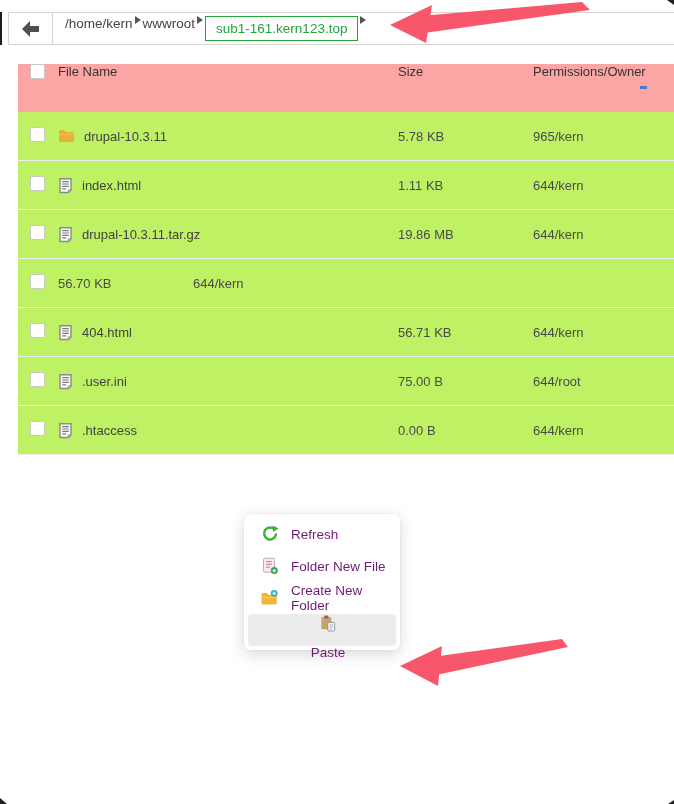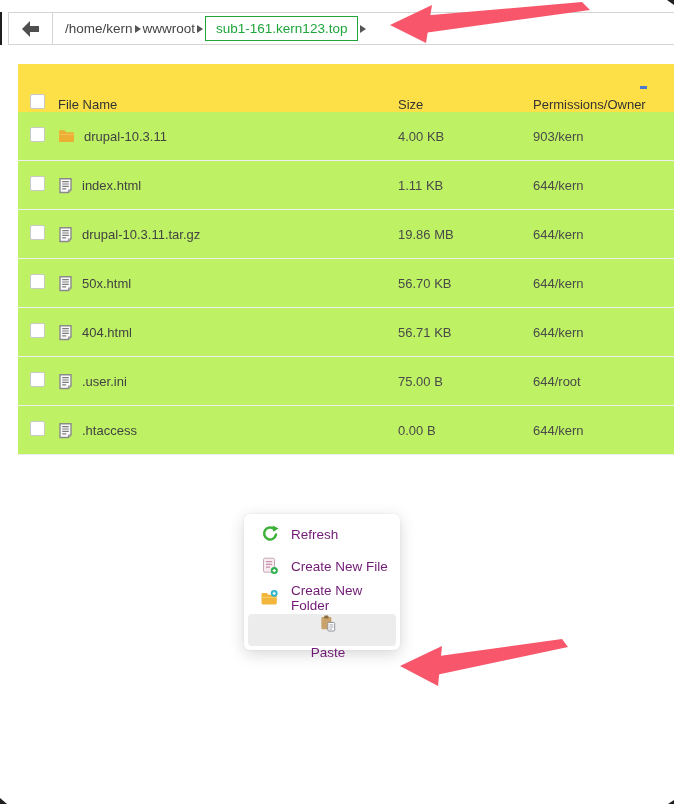--- a/index.html
+++ b/index.html
@@ -5,32 +5,32 @@
   * { margin:0; padding:0; box-sizing:border-box; }
   html,body { width:674px; height:804px; background:#fff; overflow:hidden;
     font-family:"Liberation Sans", sans-serif; position:relative; }
 
   
   .topbar { position:absolute; left:8px; top:12px; right:0; height:33px;
     background:#fff; border:1px solid #d4d4d4; border-right:none;
     display:flex; align-items:center; }
   .back-btn { width:44px; height:100%; display:flex; align-items:center; justify-content:center;
     border-right:1px solid #d4d4d4; cursor:pointer; }
-  .crumbs { display:flex; align-items:center; padding-left:12px; gap:2px; }
+  .crumbs { display:flex; align-items:flex-start; padding-left:12px; gap:2px; }
   .crumb { font-size:13.5px; color:#444; cursor:pointer; white-space:nowrap; }
   .crumb-sep { width:0; height:0; border-left:6px solid #555;
     border-top:4px solid transparent; border-bottom:4px solid transparent; }
   .crumb.current { color:#20a53a; border:1px solid #20a53a; padding:4px 10px; }
 
   
   .arrow-svg { position:absolute; pointer-events:none; }
 
   
   .ftable { position:absolute; left:18px; right:0; top:64px; }
-  .thead { height:48px; background:#fde047; display:flex; align-items:flex-end;
+  .thead { height:48px; background:#fca5a5; display:flex; align-items:flex-start;
     font-size:13px; color:#333; font-weight:500; position:relative; }
   .trow { height:49px; display:flex; align-items:center; font-size:13px; color:#4a4a4a;
     border-bottom:1px solid #eceef2; background:#bef264; }
   .thead .col-check, .trow .col-check { width:40px; padding-left:12px; }
   .col-name { width:340px; display:flex; align-items:center; gap:9px; }
   .col-size { width:135px; }
   .col-perm { width:141px; }
   .checkbox { width:15px; height:15px; border:1px solid #c9c9c9; border-radius:2px;
     background:#fff; display:inline-block; cursor:pointer; }
   .fname { color:#424242; cursor:pointer; }
@@ -94,22 +94,22 @@
     <div class="col-name">
       <span class="icon">
         <svg width="17" height="16" viewBox="0 0 17 16">
               <path d="M1 3.6c0-.7.6-1.3 1.3-1.3h4.1l1.7 1.9h6.6c.7 0 1.3.6 1.3 1.3v7.3c0 .7-.6 1.3-1.3 1.3H2.3c-.7 0-1.3-.6-1.3-1.3z" fill="#ecae33"></path>
               <path d="M1 6h15v1H1z" fill="#f3c05a"></path>
             </svg>
       </span>
 
       <span class="fname">drupal-10.3.11</span>
     </div>
-    <div class="col-size">4.00 KB</div>
-    <div class="col-perm">903/kern</div>
+    <div class="col-size">5.78 KB</div>
+    <div class="col-perm">965/kern</div>
   </div>
 
   <div class="trow">
     <div class="col-check"><span class="checkbox"></span></div>
     <div class="col-name">
 
       <span class="icon">
         <svg width="15" height="17" viewBox="0 0 15 17">
               <path d="M2 1.7h11v11.2l-2.6 2.6H2z" fill="#fafafa" stroke="#8a8a8a" stroke-width="1.4"></path>
               <path d="M4.2 4.6h6.6M4.2 7h6.6M4.2 9.4h6.6M4.2 11.8h4" stroke="#7d7d7d" stroke-width="1.2"></path>
@@ -134,31 +134,20 @@
             </svg>
       </span>
       <span class="fname">drupal-10.3.11.tar.gz</span>
     </div>
     <div class="col-size">19.86 MB</div>
     <div class="col-perm">644/kern</div>
   </div>
 
   <div class="trow">
     <div class="col-check"><span class="checkbox"></span></div>
-    <div class="col-name">
-
-      <span class="icon">
-        <svg width="15" height="17" viewBox="0 0 15 17">
-              <path d="M2 1.7h11v11.2l-2.6 2.6H2z" fill="#fafafa" stroke="#8a8a8a" stroke-width="1.4"></path>
-              <path d="M4.2 4.6h6.6M4.2 7h6.6M4.2 9.4h6.6M4.2 11.8h4" stroke="#7d7d7d" stroke-width="1.2"></path>
-              <path d="M13 12.9h-2.6v2.6z" fill="#c9c9c9" stroke="#8a8a8a" stroke-width="0.8"></path>
-            </svg>
-      </span>
-      <span class="fname">50x.html</span>
-    </div>
     <div class="col-size">56.70 KB</div>
     <div class="col-perm">644/kern</div>
   </div>
 
   <div class="trow">
     <div class="col-check"><span class="checkbox"></span></div>
     <div class="col-name">
 
       <span class="icon">
         <svg width="15" height="17" viewBox="0 0 15 17">
@@ -221,21 +210,21 @@
   </div>
   <div class="ctx-item">
     <span class="ctx-icon">
       <svg width="18" height="18" viewBox="0 0 18 18">
           <rect x="2.5" y="1.2" width="11" height="14" rx="1.4" fill="#f7ebf0" stroke="#c5a8ba" stroke-width="1"></rect>
           <path d="M5 4.6h6M5 7.4h6M5 10.2h4" stroke="#c793ad" stroke-width="1.2"></path>
           <circle cx="13.3" cy="13.6" r="3.5" fill="#2fae4e"></circle>
           <path d="M13.3 11.9v3.4M11.6 13.6H15" stroke="#fff" stroke-width="1.2"></path>
         </svg>
     </span>
-    <span>Create New File</span>
+    <span>Folder New File</span>
   </div>
   <div class="ctx-item">
     <span class="ctx-icon">
       <svg width="19" height="18" viewBox="0 0 19 18">
           <path d="M1.5 5.2c0-.7.6-1.3 1.3-1.3h4l1.7 1.9h7c.7 0 1.3.6 1.3 1.3v7c0 .7-.6 1.3-1.3 1.3H2.8c-.7 0-1.3-.6-1.3-1.3z" fill="#f2b63b"></path>
           <path d="M1.5 8h15.3v1H1.5z" fill="#f8cb6e"></path>
           <circle cx="14.2" cy="4.3" r="3.4" fill="#2ab5c9"></circle>
           <path d="M14.2 2.7v3.2M12.6 4.3h3.2" stroke="#fff" stroke-width="1.2"></path>
         </svg>
     </span>

